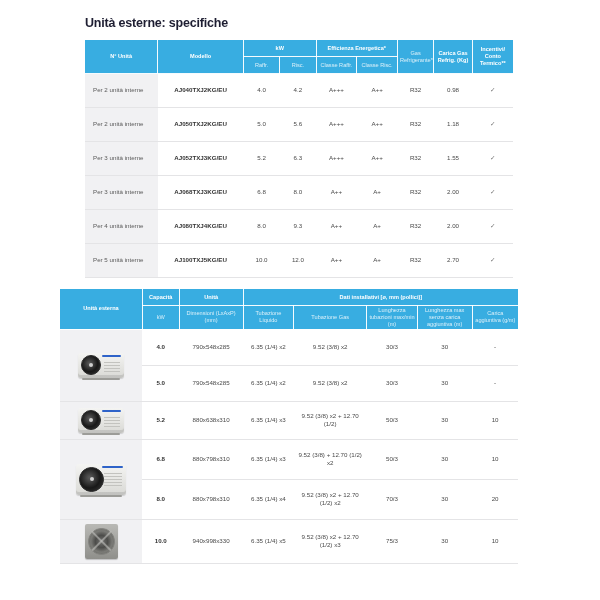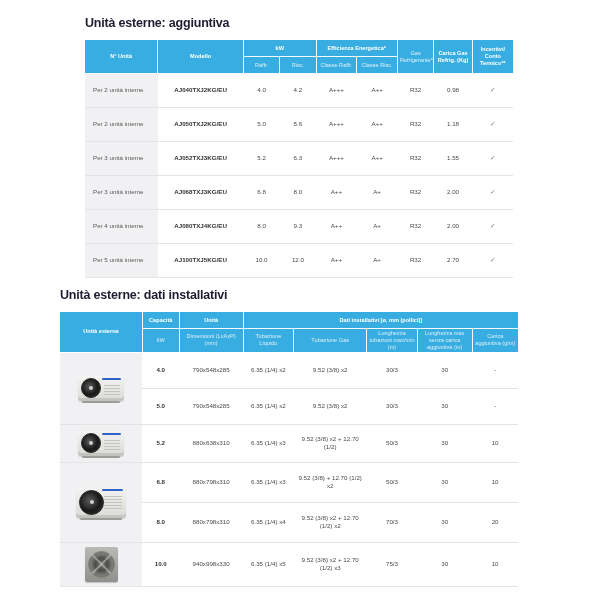--- a/index.html
+++ b/index.html
@@ -54,21 +54,21 @@
     border:1.5px solid #83837f;box-sizing:border-box;}
   .vt-x1,.vt-x2{position:absolute;left:3px;top:16px;width:27px;height:1.5px;background:rgba(200,200,196,.55);}
   .vt-x1{transform:rotate(45deg);} .vt-x2{transform:rotate(-45deg);}
 </style>
 </head>
 <body>
 
 <div class="page">
 
   <section class="sec sec1">
-    <h2 class="title">Unità esterne: aggiuntiva</h2>
+    <h2 class="title">Unità esterne: specifiche</h2>
     <table class="t1">
       <colgroup>
         <col style="width:17%">
           <col style="width:20%">
           <col style="width:8.5%">
           <col style="width:8.5%">
         <col style="width:9.5%">
           <col style="width:9.5%">
           <col style="width:8.5%">
           <col style="width:9%">
@@ -156,21 +156,20 @@
           <td>A+</td>
           <td>R32</td>
           <td>2.70</td>
           <td class="check">✓</td>
         </tr>
       </tbody>
     </table>
   </section>
 
   <section class="sec sec2">
-    <h2 class="title">Unità esterne: dati installativi</h2>
     <table class="t2">
       <colgroup>
         <col style="width:18%">
           <col style="width:8%">
           <col style="width:14%">
           <col style="width:11%">
         <col style="width:16%">
           <col style="width:11%">
           <col style="width:12%">
           <col style="width:10%">

